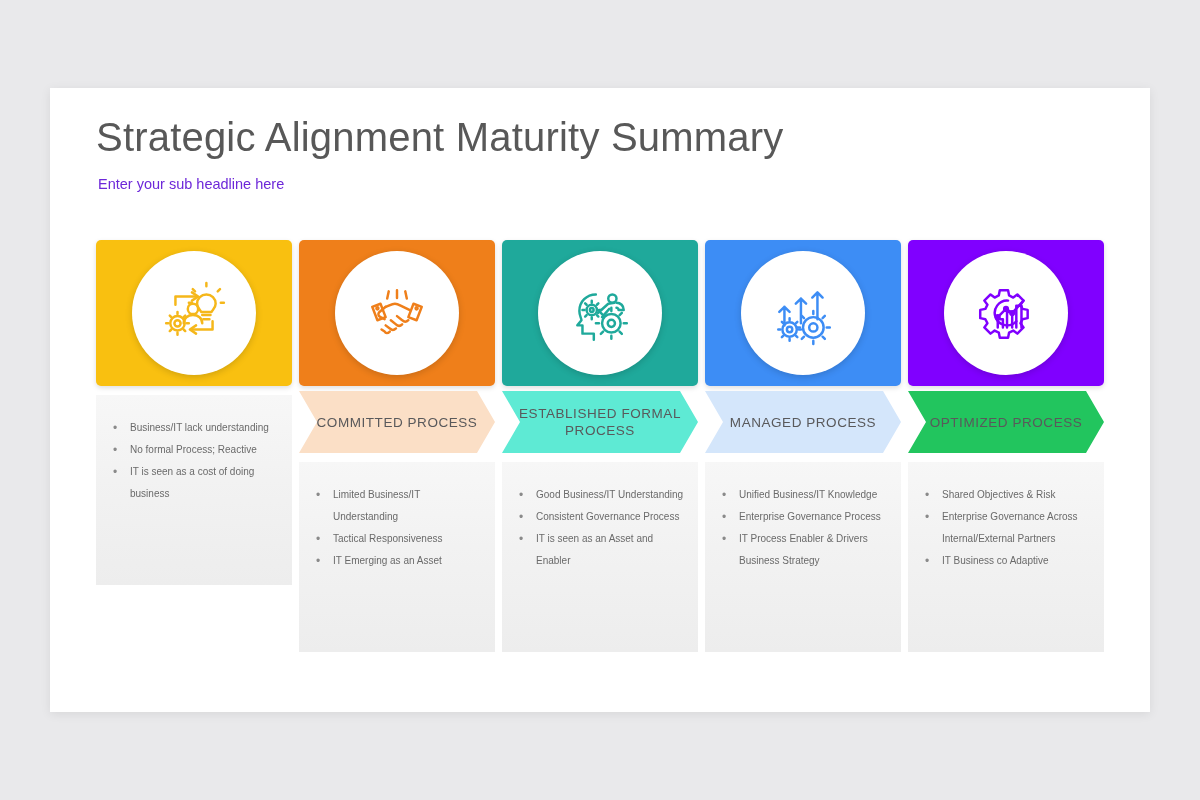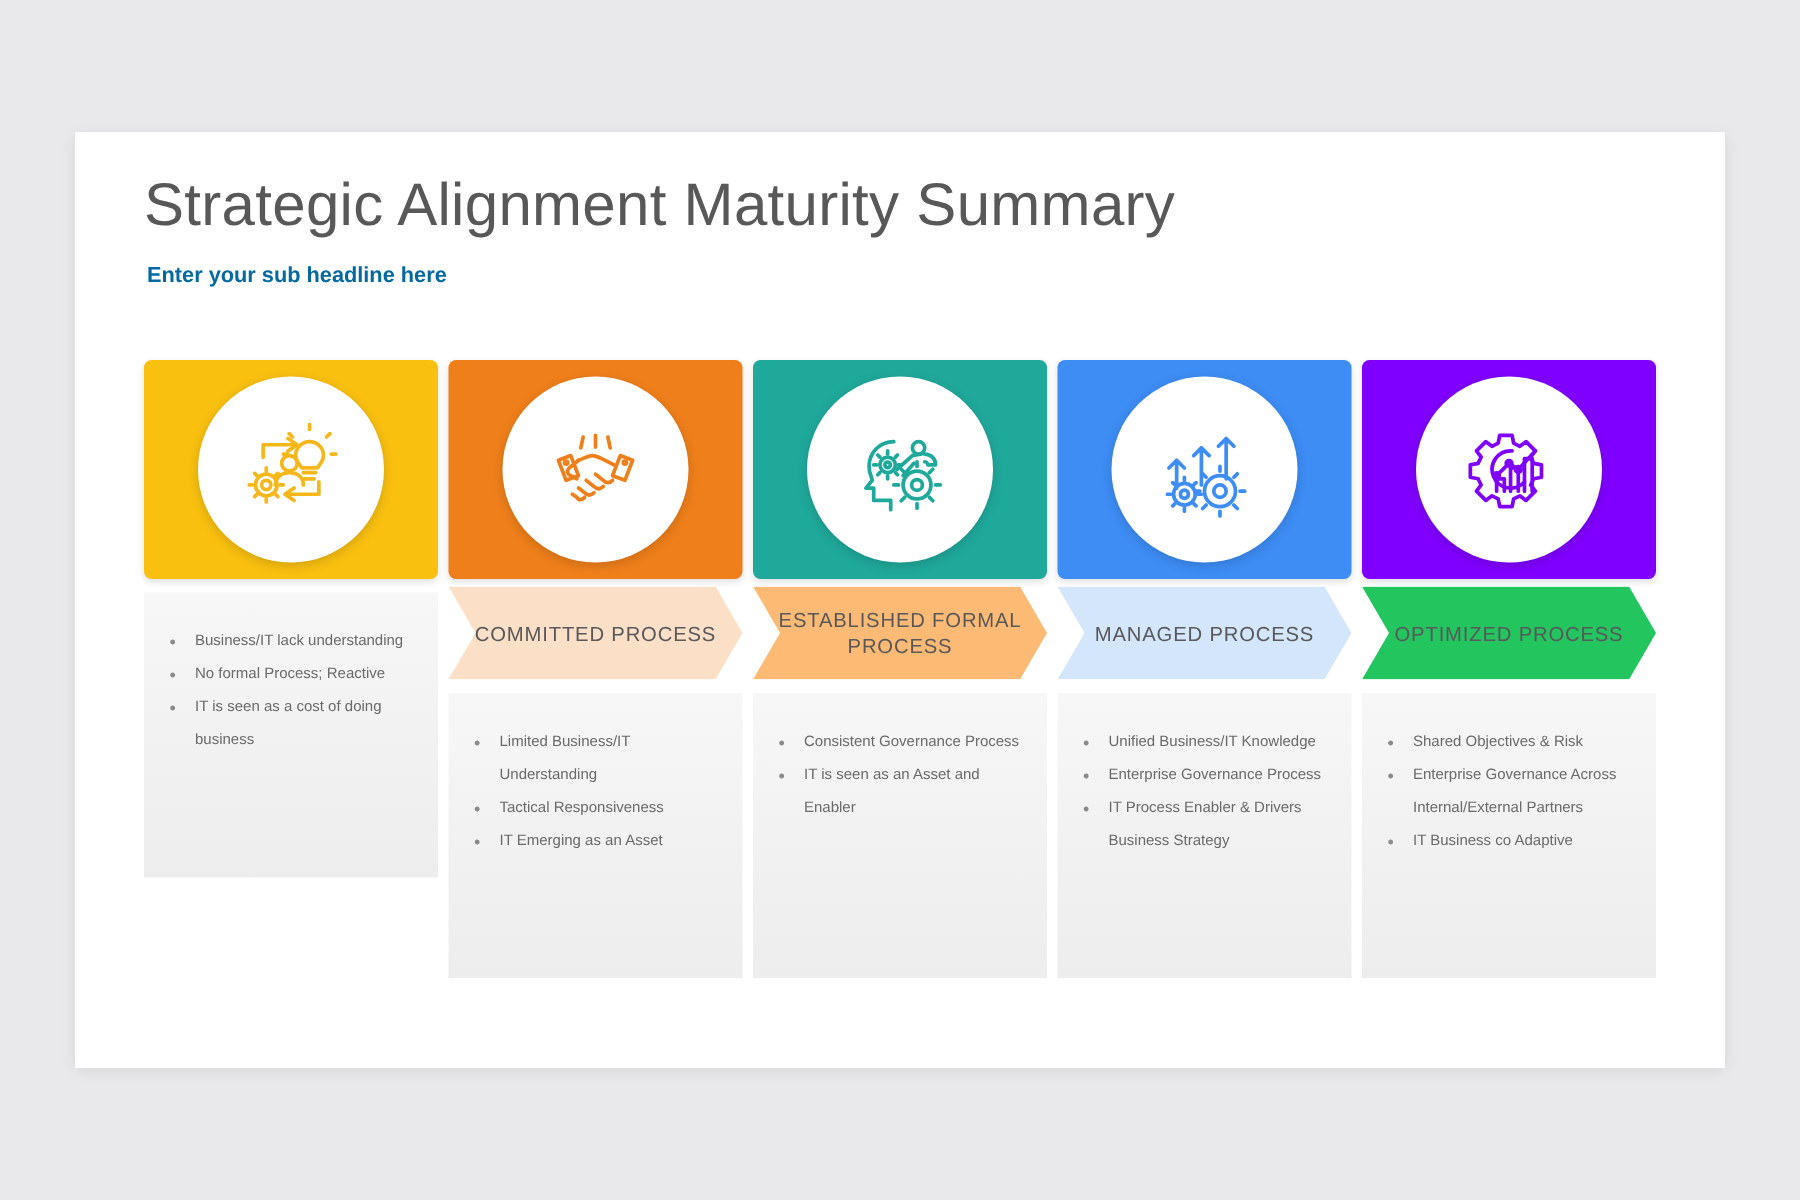--- a/index.html
+++ b/index.html
@@ -30,23 +30,22 @@
     font-weight: 400;
     color: #585858;
     letter-spacing: 0.2px;
     white-space: nowrap;
   }
   .slide-subtitle {
     position: absolute;
     left: 48px;
     top: 88px;
     font-size: 14.5px;
-    color: #0369a1;
+    color: #6d28d9;
     white-space: nowrap;
-    font-weight: bold;
   }
 
   .columns {
     position: absolute;
     left: 46px;
     top: 152px;
     width: 1008px;
     display: flex;
     gap: 7px;
   }
@@ -209,25 +208,26 @@
             <circle cx="43" cy="42" r="9"></circle>
             <circle cx="43" cy="42" r="3.5"></circle>
             <path d="M43 30 v-3 M43 54 v3 M31 42 h-3 M55 42 h3 M35 34 l-2.2-2.2 M51 50 l2.2 2.2 M51 34 l2.2-2.2 M35 50 l-2.2 2.2"></path>
             <circle cx="44" cy="18" r="4"></circle>
             <path d="M30 32 l10-9 M40 23 l6 -1"></path>
             <path d="M48 22 c4 0 7 3 7 7 l-5 0 c0-1-1-2-2-2"></path>
             <path d="M34 36 l7 -8"></path>
           </svg>
         </div>
       </div>
-      <div class="banner" style="background:#fdba74">
+      <div class="banner" style="background:#5eead4">
         <div class="banner-label">ESTABLISHED FORMAL PROCESS</div>
       </div>
       <div class="body-card">
         <ul class="bullets">
+          <li>Good Business/IT Understanding</li>
           <li>Consistent Governance Process</li>
           <li>IT is seen as an Asset and Enabler</li>
         </ul>
       </div>
     </div>
 
     <div class="col">
       <div class="card-head" style="background:#3D8DF5">
         <div class="icon-circle">
           <svg viewBox="0 0 64 64" fill="none" stroke="#3D8DF5" stroke-width="2.4" stroke-linecap="round" stroke-linejoin="round">

